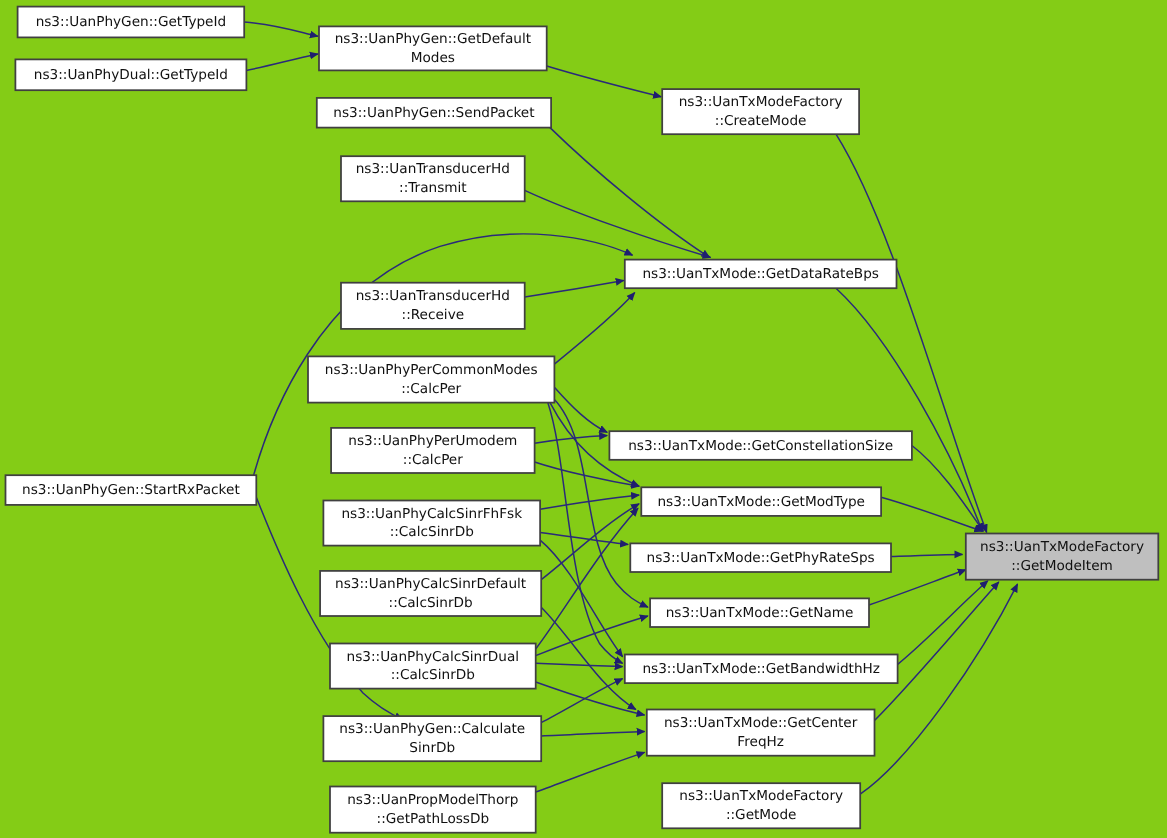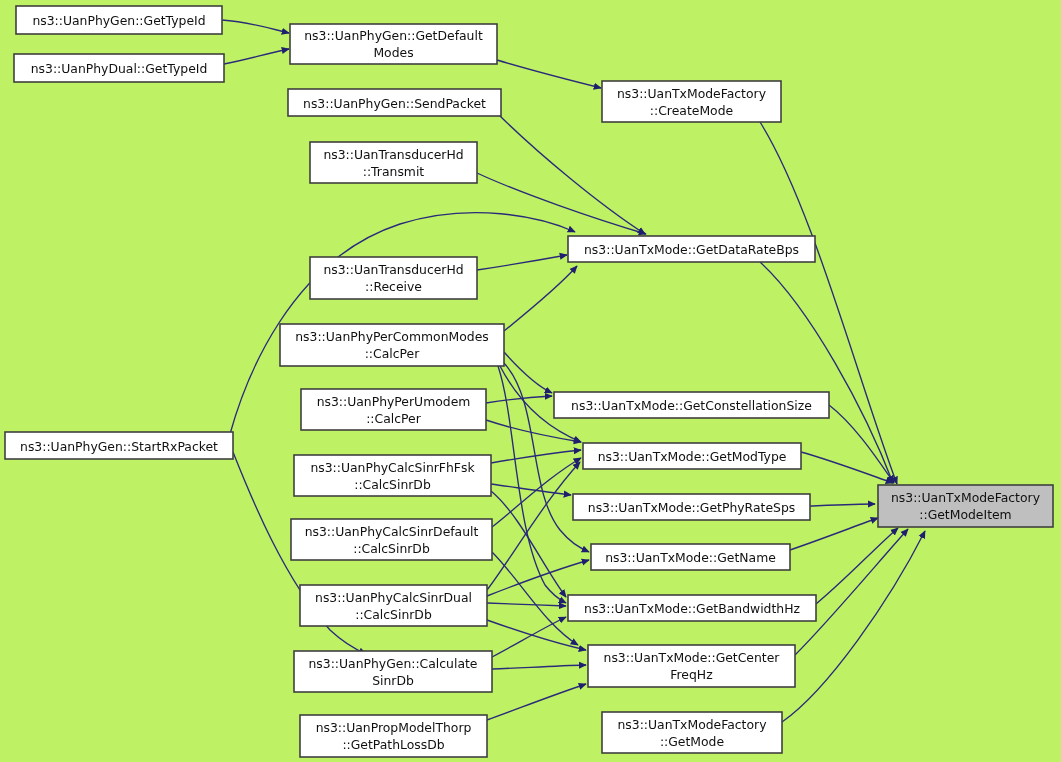--- a/index.html
+++ b/index.html
@@ -4,21 +4,21 @@
 <style>
   html, body {
     margin: 0;
     padding: 0;
     background: #ffffff;
   }
   #canvas-wrap {
     position: relative;
     width: 1061px;
     height: 762px;
-    background: #bef264;
+    background: #84cc16;
     overflow: hidden;
     font-family: "DejaVu Sans", sans-serif;
   }
   svg#graph {
     position: absolute;
     top: 0;
     left: 0;
     width: 1061px;
     height: 762px;
   }

